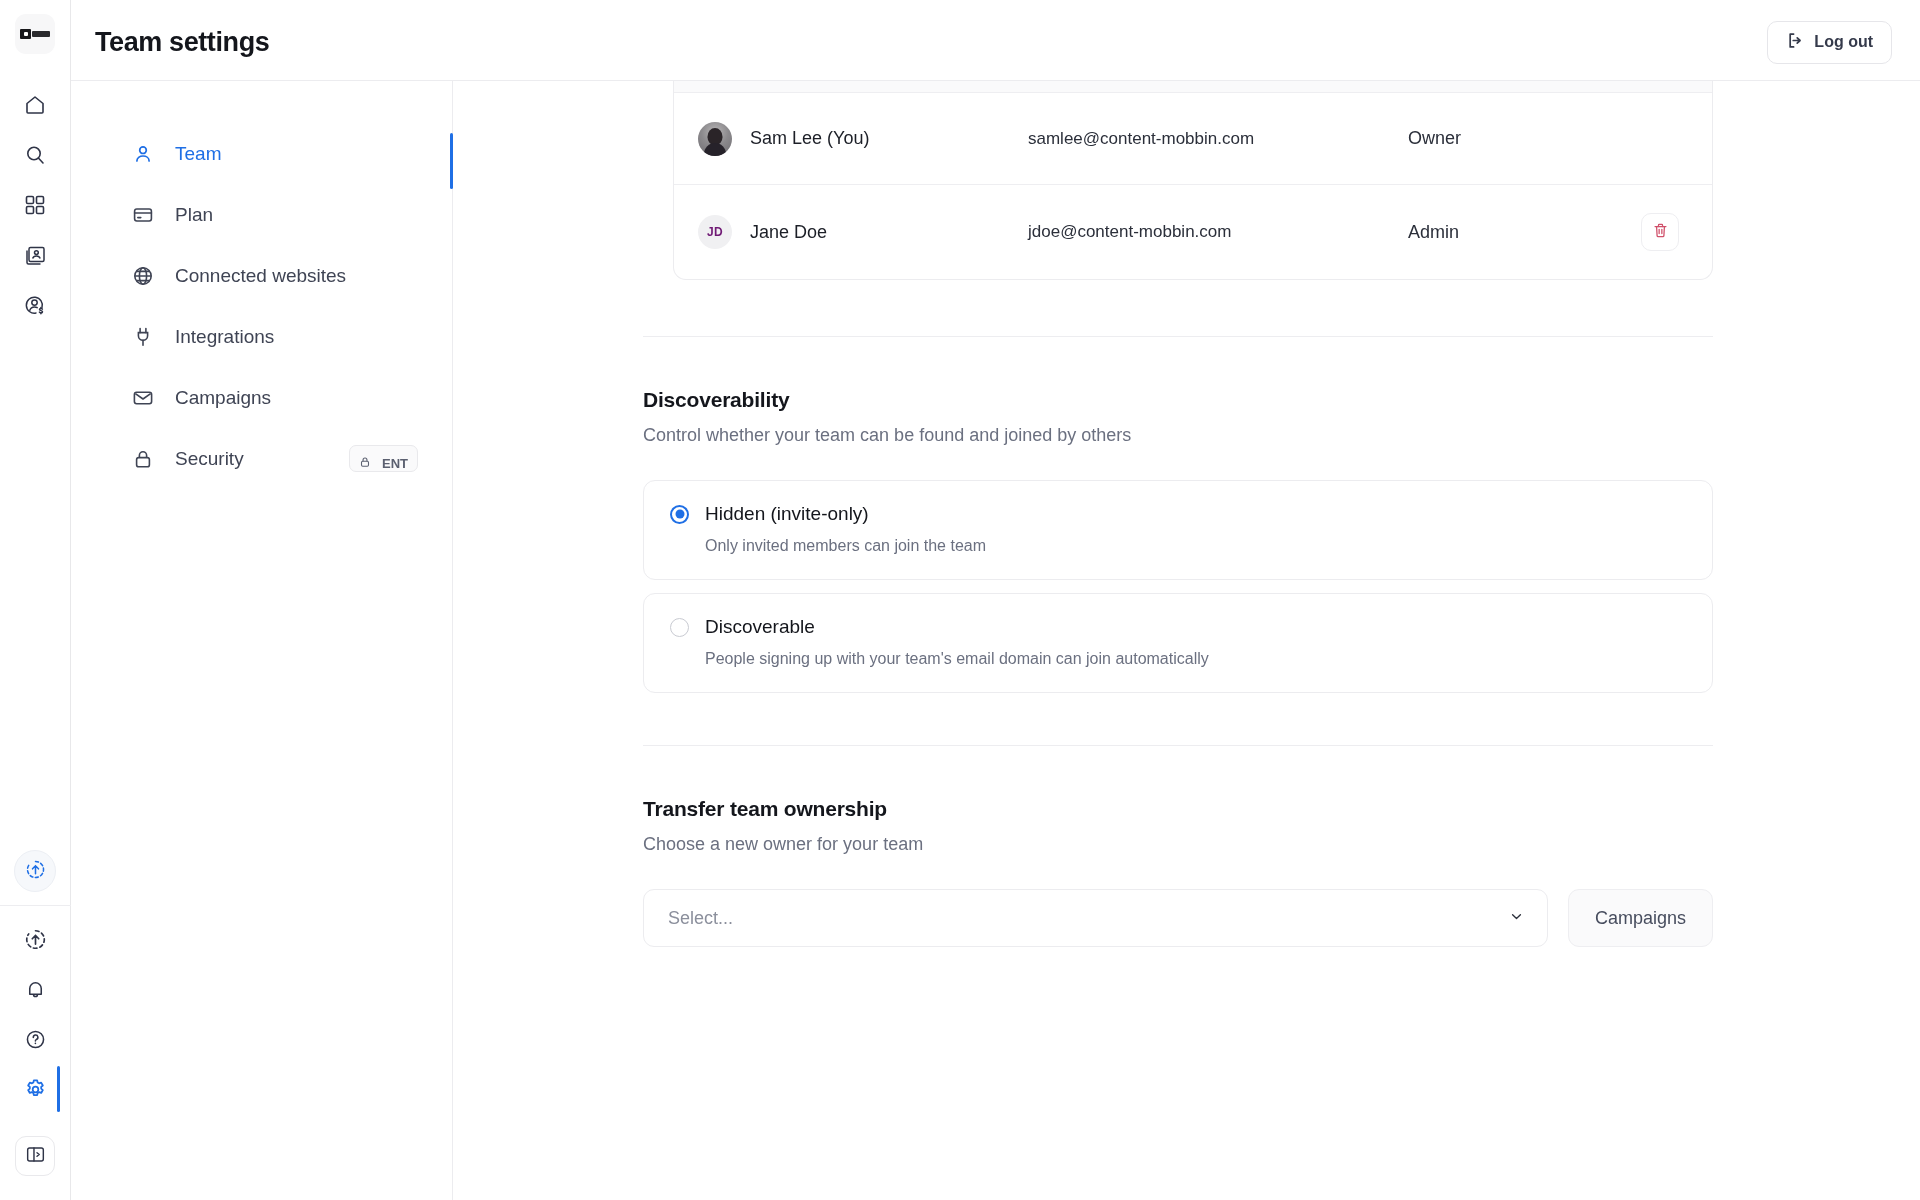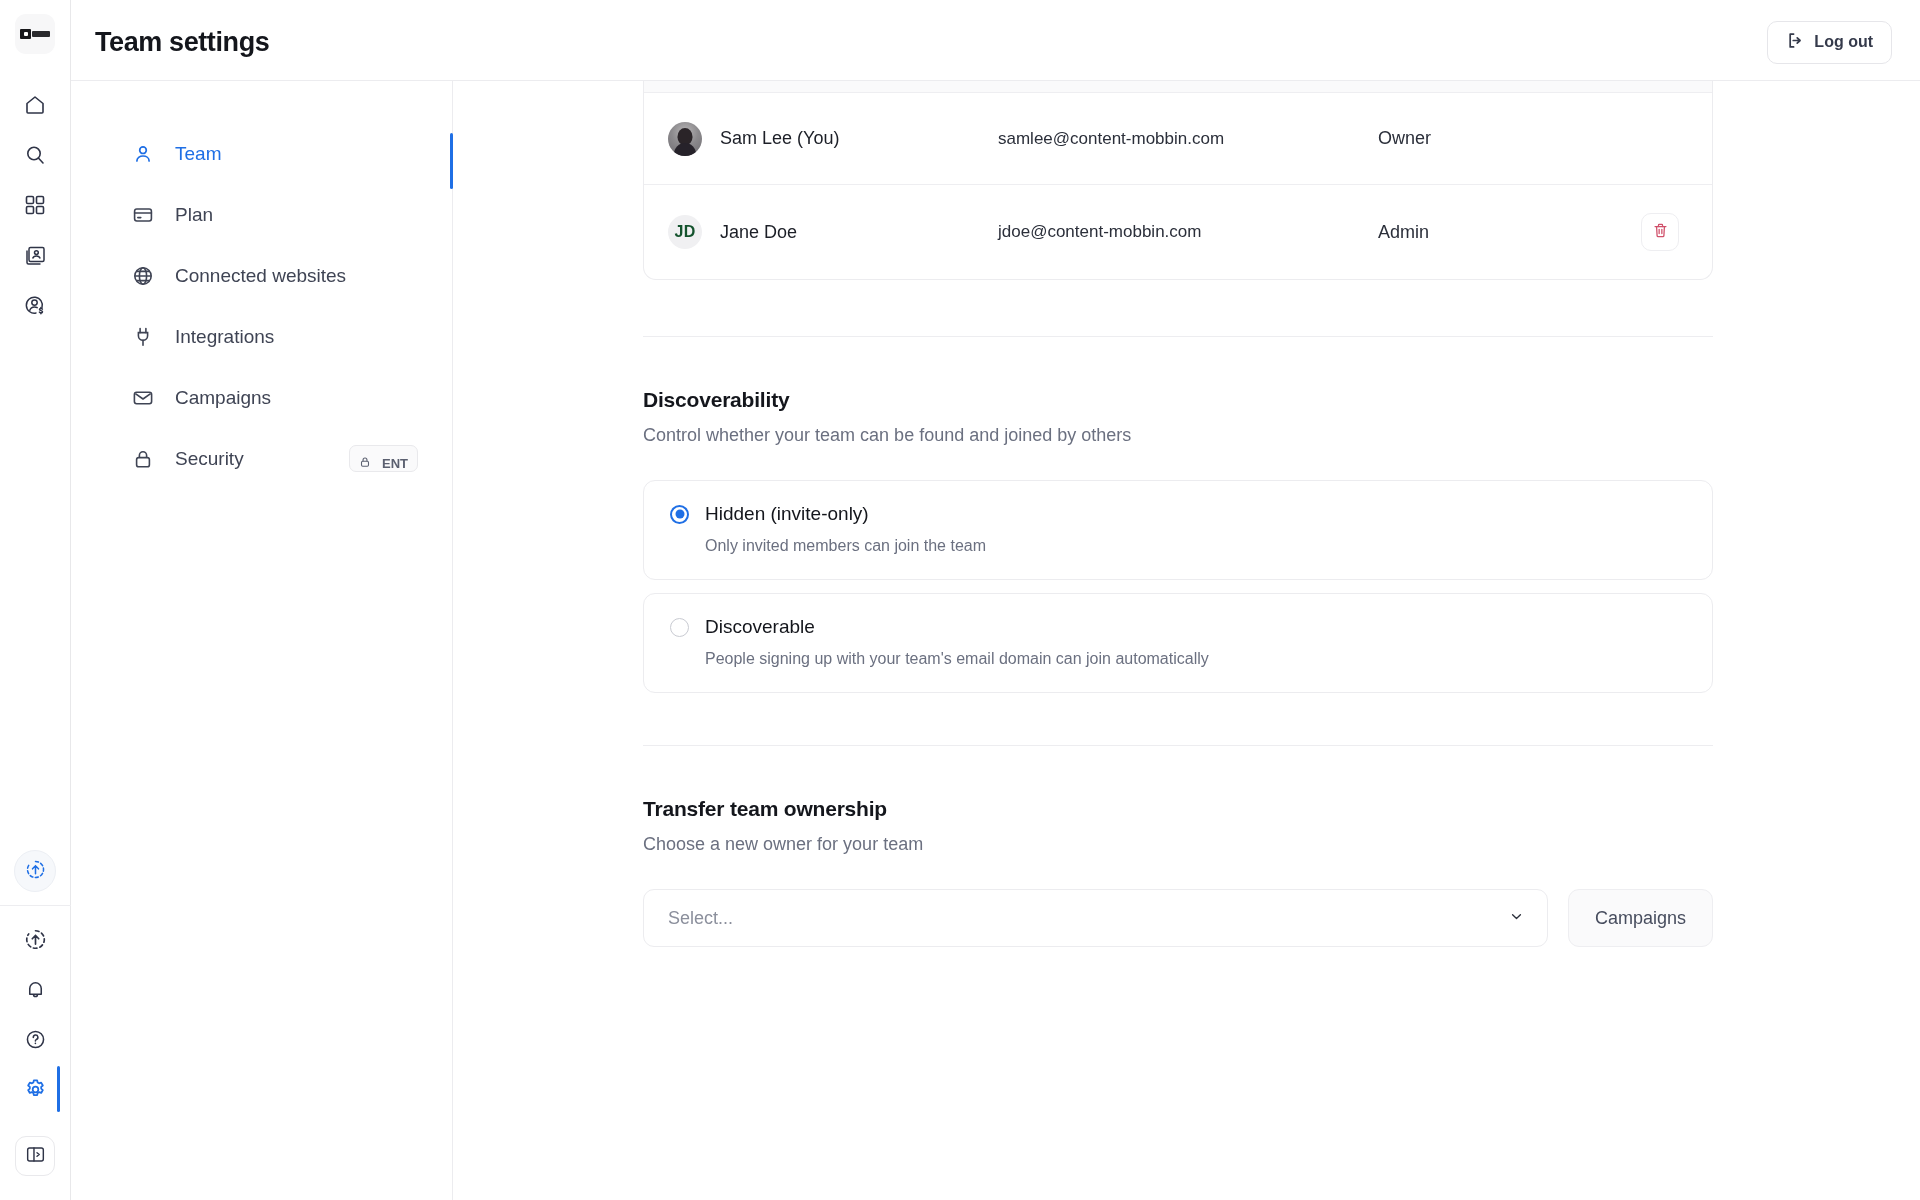--- a/index.html
+++ b/index.html
@@ -121,21 +121,21 @@
     flex: 1 1 auto; min-width: 0; overflow: hidden;
     padding: 0 0 0 0; background: #fff;
   }
   .content-inner { width: 1070px; margin-left: 190px; }
 
   
   .members-card {
     margin-top: 0;
     border: 1px solid #ececef; border-top: none;
     border-radius: 0 0 13px 13px;
-    overflow: hidden; background: #fff;
+    overflow: hidden; background: #fff; margin-left: 30px;
   }
   .members-head-strip { height: 12px; background: #fafafb; border-bottom: 1px solid #eeeef1; }
   .member-row {
     height: 92px; display: flex; align-items: center;
     border-bottom: 1px solid #eeeef1; padding: 0 22px 0 24px;
   }
   .member-row:last-child { border-bottom: none; height: 94px; }
   .col-name { width: 330px; display: flex; align-items: center; gap: 18px; }
   .avatar-img {
     width: 34px; height: 34px; border-radius: 50%;
@@ -147,23 +147,23 @@
     width:15px; height:17px; transform:translateX(-50%);
     background:#2a2428; border-radius:50% 50% 45% 45%;
   }
   .avatar-img::after {
     content:""; position:absolute; left:50%; bottom:0;
     width:22px; height:13px; transform:translateX(-50%);
     background:#26222a; border-radius:11px 11px 0 0;
   }
   .avatar-initials {
     width: 34px; height: 34px; border-radius: 50%; flex: 0 0 34px;
-    background: #f0f0f2; color: #14532d;
+    background: #f0f0f2; color: #701a75;
     display: flex; align-items: center; justify-content: center;
-    font-size: 16px; font-weight: 700; letter-spacing: .3px;
+    font-size: 12px; font-weight: 700; letter-spacing: .3px;
   }
   .member-name { font-size: 18px; color: #1c1f27; }
   .col-email { width: 380px; font-size: 17px; color: #2b2f3a; }
   .col-role { flex: 1 1 auto; font-size: 18px; color: #2b2f3a; }
   .col-action { width: 60px; display: flex; justify-content: center; }
   .trash-btn {
     width: 38px; height: 38px; border-radius: 10px;
     border: 1px solid #eeeef1; background: #fff;
     display: flex; align-items: center; justify-content: center;
     color: #d0506a; cursor: pointer;

